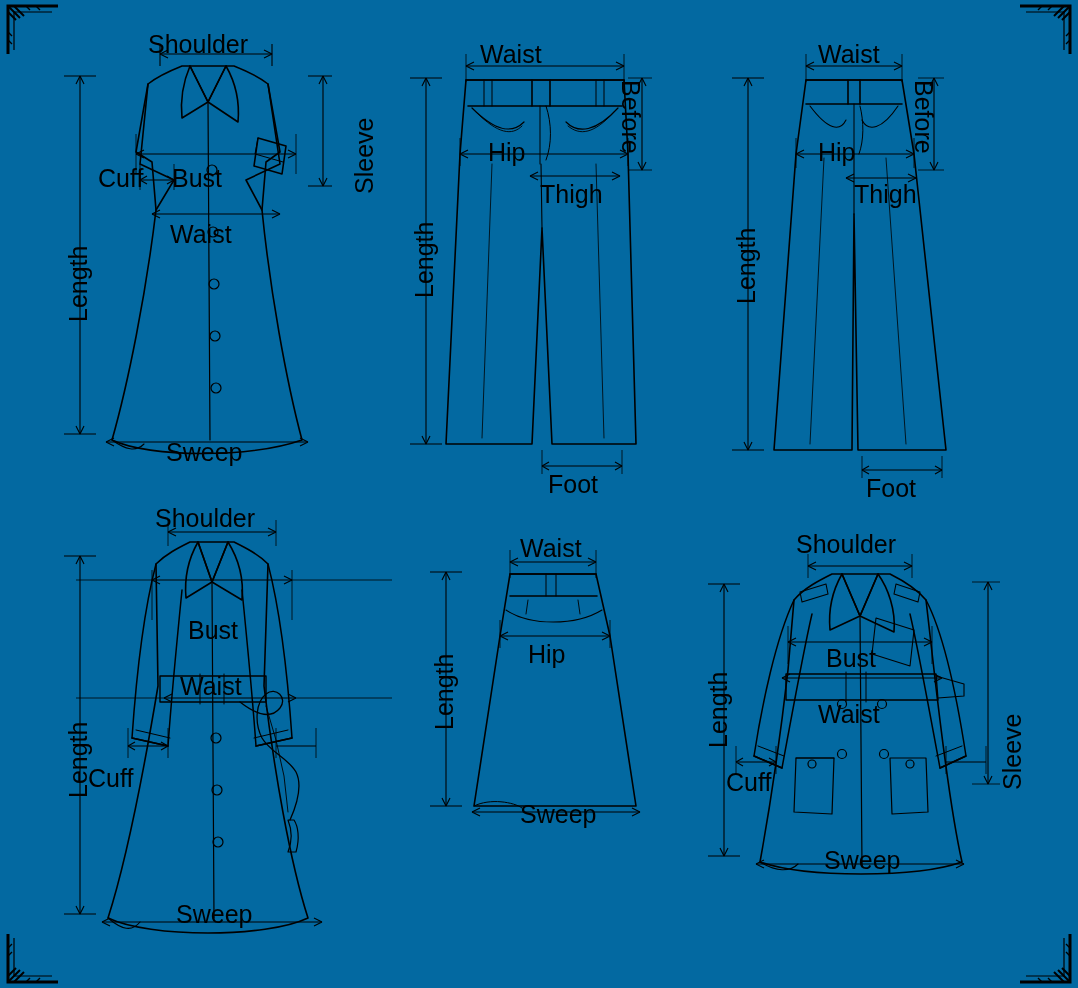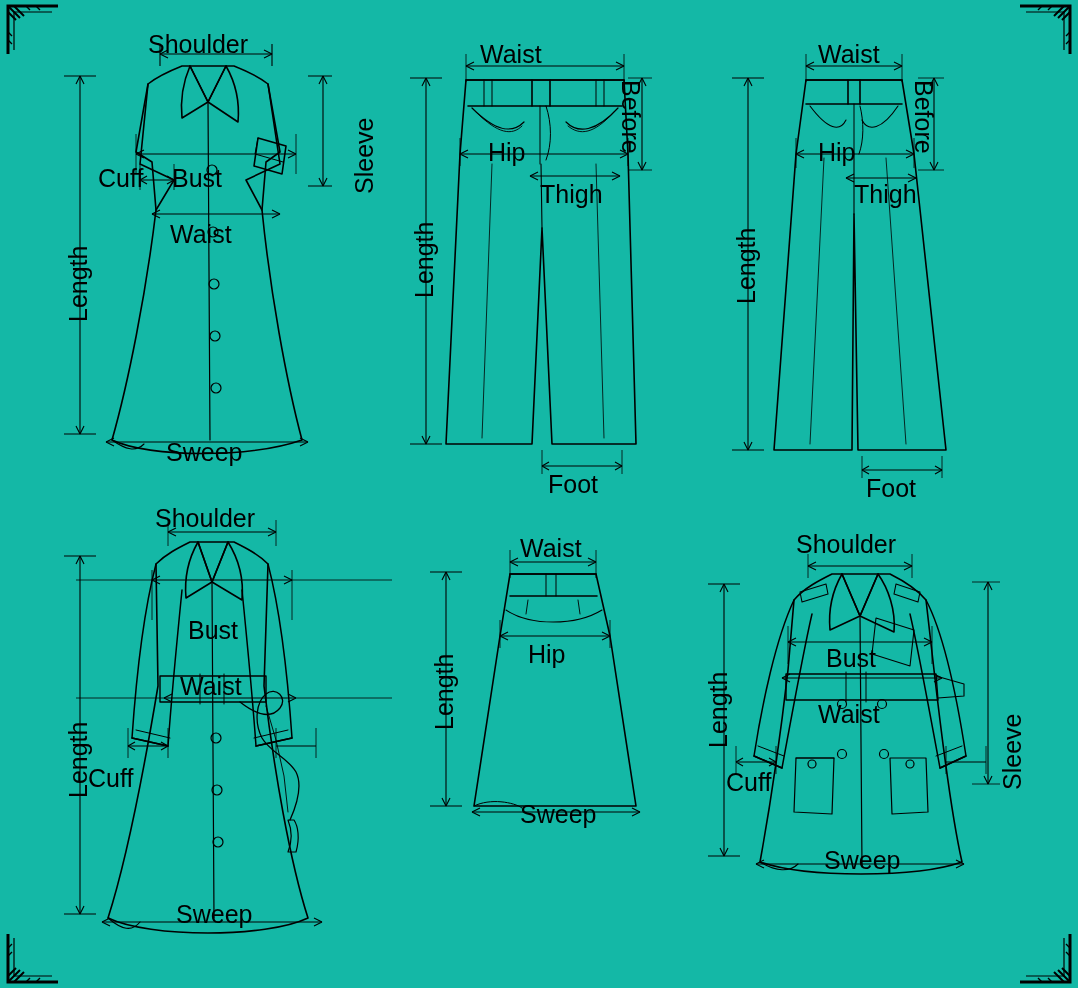--- a/index.html
+++ b/index.html
@@ -8,21 +8,21 @@
     width: 1078px;
     height: 988px;
     background: #ffffff;
     font-family: "Liberation Sans", sans-serif;
     overflow: hidden;
   }
   #sheet {
     position: relative;
     width: 1078px;
     height: 988px;
-    background: #14b8a6;
+    background: #0369a1;
   }
 
   
   .corner { position: absolute; width: 54px; height: 54px; }
   .corner svg { display: block; }
   .c-tl { left: 6px;  top: 2px; }
   .c-tr { right: 6px; top: 2px; }
   .c-bl { left: 6px;  bottom: 2px; }
   .c-br { right: 6px; bottom: 2px; }
 

